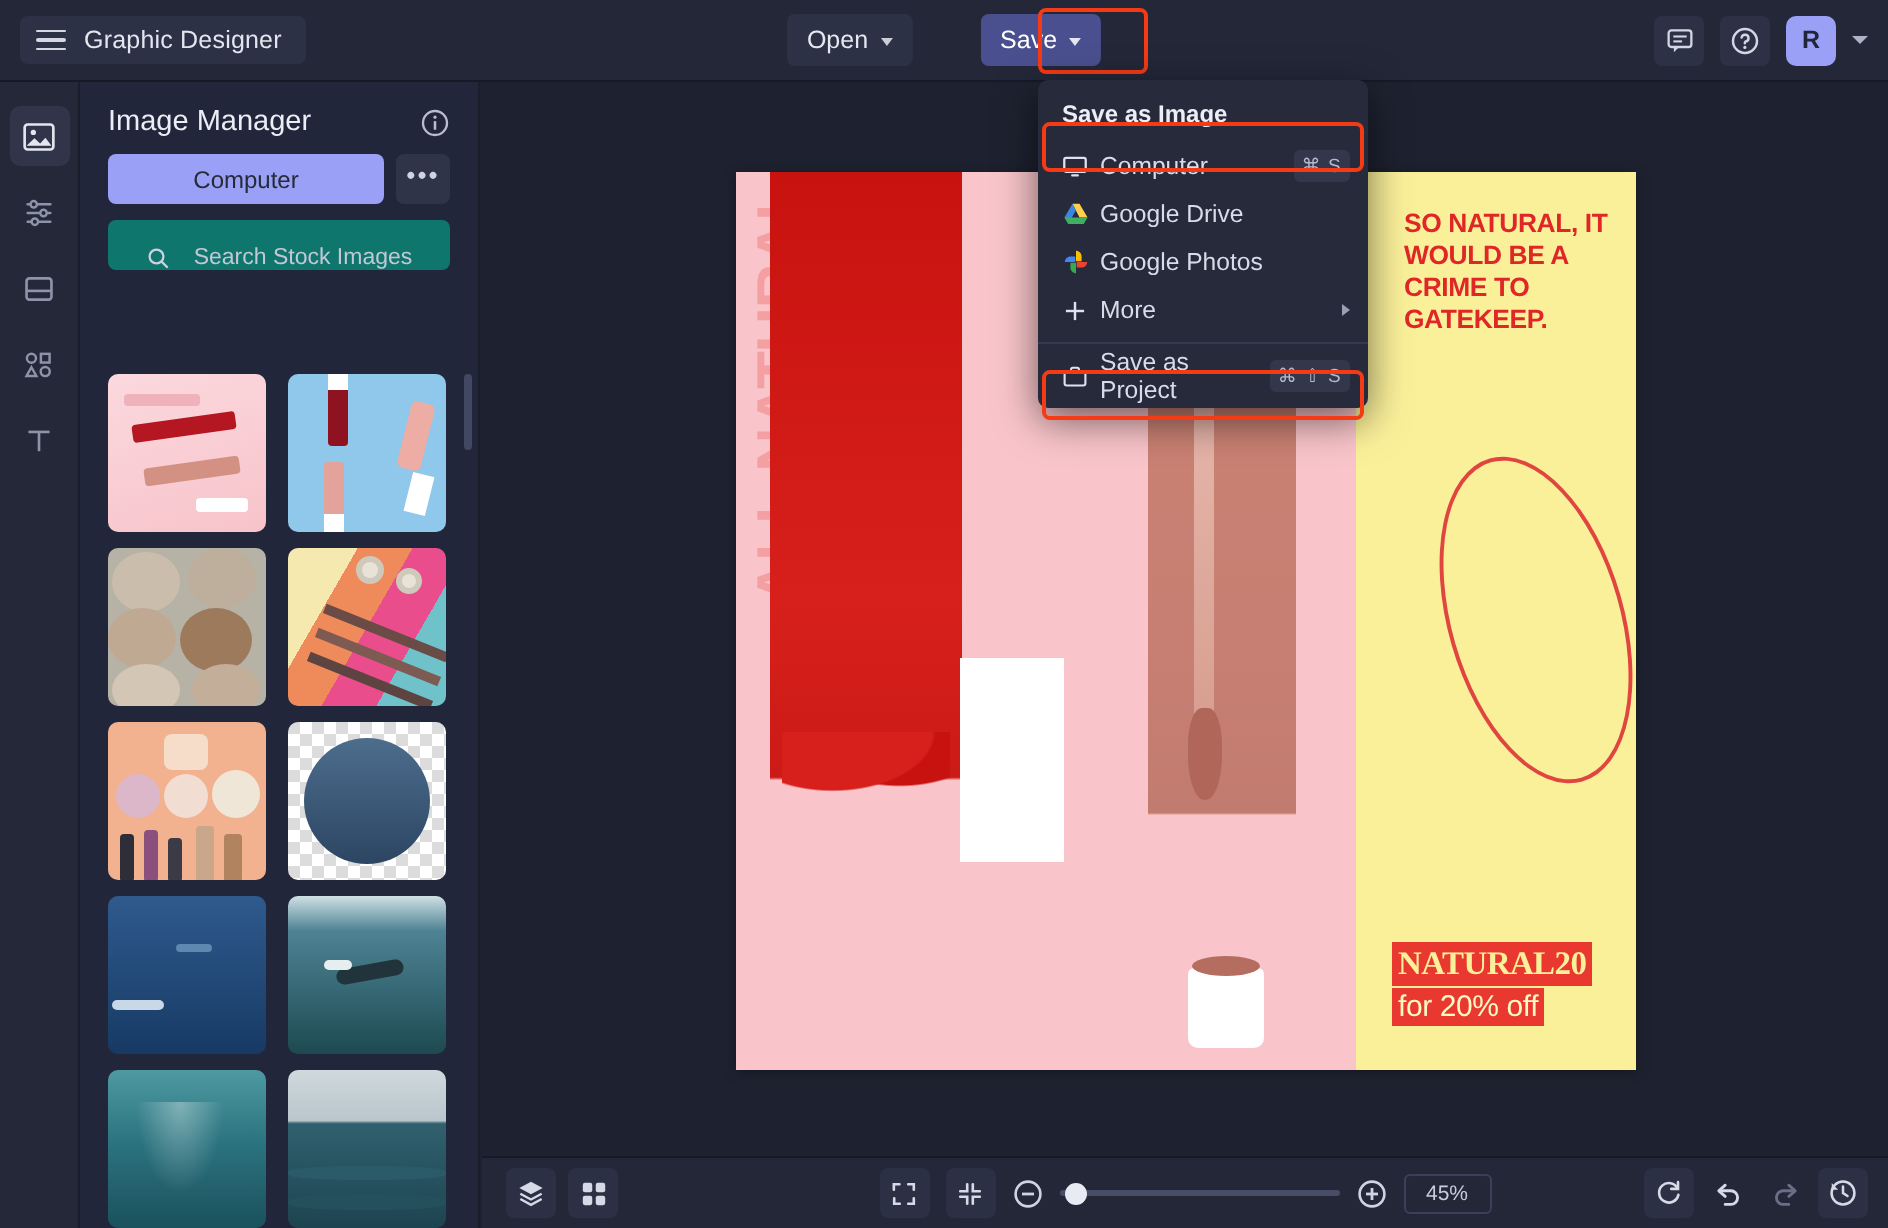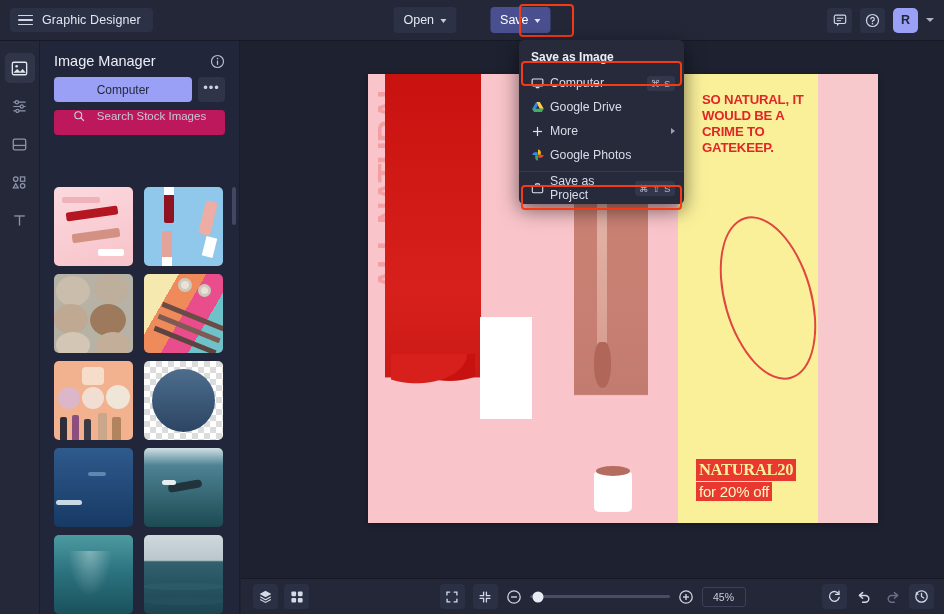--- a/index.html
+++ b/index.html
@@ -118,22 +118,22 @@
     flex: 1; height: 25px; background: #9aa0f5; color: #262a3b;
     border-radius: 4px; font-size: 12px; display: flex;
     align-items: center; justify-content: center; cursor: pointer;
   }
   .btn-dots {
     width: 27px; height: 25px; background: #2f3448; color: #cfd3e2;
     border-radius: 4px; display: flex; align-items: center; justify-content: center;
     font-size: 13px; letter-spacing: 1px; cursor: pointer; padding-bottom: 4px;
   }
   .search {
-    margin: 8px 14px 0 14px; height: 25px; background: #be185d;
-    border-radius: 4px; display: flex; align-items: flex-start; justify-content: center;
+    margin: 8px 14px 0 14px; height: 25px; background: #0f766e;
+    border-radius: 4px; display: flex; align-items: flex-end; justify-content: center;
     gap: 12px; cursor: pointer;
   }
   .search span { color: #c3c7d6; font-size: 11.5px; }
 
   .thumbs {
     position: absolute; left: 0; top: 140px; width: 200px; height: 433px;
     padding: 6px 14px 0 14px; display: grid; grid-template-columns: 1fr 1fr;
     gap: 8px; align-content: start; overflow: hidden;
   }
   .thumb {
@@ -145,21 +145,21 @@
     position: absolute; right: 3px; top: 146px; width: 4px; height: 38px;
     background: #424861; border-radius: 2px;
   }
 
   
   .canvas-area {
     position: absolute; left: 241px; top: 41px; width: 703px; height: 537px;
     background: #1e2230;
   }
   .artboard {
-    position: absolute; left: 127px; top: 33px; width: 510px; height: 449px;
+    position: absolute; left: 127px; top: 45px; width: 450px; height: 449px;
     overflow: hidden; background: #f8c9cc;
     box-shadow: 0 1px 6px rgba(0,0,0,.35);
   }
   .ab-pink { position: absolute; left: 0; top: 0; width: 310px; height: 449px; background: #f9c5ca; }
   .ab-yellow { position: absolute; left: 310px; top: 0; width: 140px; height: 449px; background: #fbf09a; }
   .vtext {
     position: absolute; color: #f4a0a3; font-weight: bold; font-size: 31px;
     letter-spacing: -.5px; writing-mode: vertical-rl; transform: rotate(180deg);
     white-space: nowrap; font-family: "Liberation Sans", sans-serif;
   }
@@ -316,39 +316,39 @@
           <path d="M6 2.2h4L14.6 10H10Z" fill="#ffd04b"></path>
           <path d="M6 2.2 1.4 10l2.2 3.6L8 5.8Z" fill="#3b87e0"></path>
           <path d="M1.4 10h13.2l-2.2 3.7H3.6Z" fill="#3faf63"></path>
         </svg>
       </span>
       <span class="lbl">Google Drive</span>
     </div>
 
     <div class="dd-item">
       <span class="ico">
-        <svg width="13" height="13" viewBox="0 0 16 16">
-          <line x1="8" y1="2.4" x2="8" y2="13.6" stroke="#dfe2ee" stroke-width="1.5"></line>
-          <line x1="2.4" y1="8" x2="13.6" y2="8" stroke="#dfe2ee" stroke-width="1.5"></line>
-        </svg>
-      </span>
-      <span class="lbl">More</span>
-      <span class="arrow-r"></span>
-    </div>
-
-    <div class="dd-item">
-      <span class="ico">
         <svg width="14" height="14" viewBox="0 0 16 16">
           <path d="M8 1.6c1.8 0 3.2 1.5 3.2 3.3V7.6H8Z" fill="#fbbc05"></path>
           <path d="M14.4 8c0 1.8-1.5 3.2-3.3 3.2H8.4V8Z" fill="#ea4335"></path>
           <path d="M8 14.4c-1.8 0-3.2-1.5-3.2-3.3V8.4H8Z" fill="#34a853"></path>
           <path d="M1.6 8c0-1.8 1.5-3.2 3.3-3.2H7.6V8Z" fill="#4285f4"></path>
         </svg>
       </span>
       <span class="lbl">Google Photos</span>
+    </div>
+
+    <div class="dd-item">
+      <span class="ico">
+        <svg width="13" height="13" viewBox="0 0 16 16">
+          <line x1="8" y1="2.4" x2="8" y2="13.6" stroke="#dfe2ee" stroke-width="1.5"></line>
+          <line x1="2.4" y1="8" x2="13.6" y2="8" stroke="#dfe2ee" stroke-width="1.5"></line>
+        </svg>
+      </span>
+      <span class="lbl">More</span>
+      <span class="arrow-r"></span>
     </div>
 
     <div class="dd-sep"></div>
 
     <div class="dd-item">
       <span class="ico">
         <svg width="13" height="13" viewBox="0 0 16 16">
           <rect x="1.6" y="4.6" width="12.8" height="8.6" rx="1.4" fill="none" stroke="#dfe2ee" stroke-width="1.3"></rect>
           <path d="M5.6 4.4V3.3a1 1 0 0 1 1-1h2.8a1 1 0 0 1 1 1v1.1" fill="none" stroke="#dfe2ee" stroke-width="1.3"></path>
         </svg>

